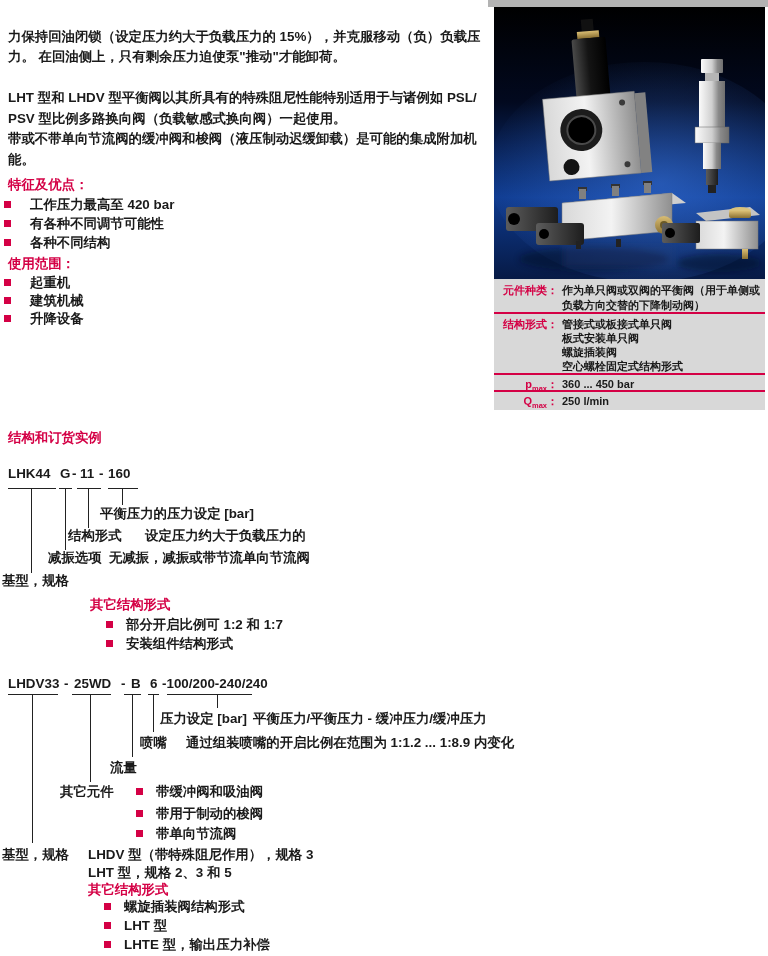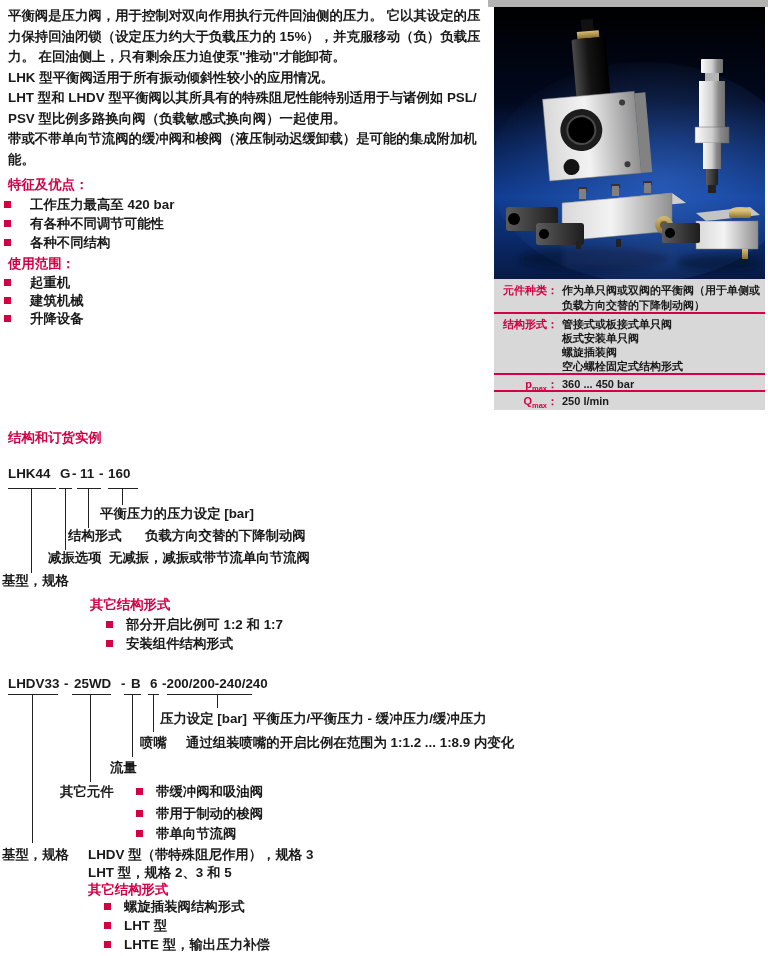--- a/index.html
+++ b/index.html
@@ -17,24 +17,22 @@
   .tlbl{color:var(--accent);font-weight:700;text-align:right;}
   sub{font-size:7.5px;}
   .strip{position:absolute;background:#b3b3b3;}
   svg{position:absolute;display:block;}
 </style>
 </head>
 <body>
 
 <div class="page">
 
-  <div class="t" style="left:8px;top:8px">平衡阀是压力阀，用于控制对双向作用执行元件回油侧的压力。 它以其设定的压</div>
   <div class="t" style="left:8px;top:29px">力保持回油闭锁（设定压力约大于负载压力的 15%），并克服移动（负）负载压</div>
   <div class="t" style="left:8px;top:49px">力。 在回油侧上，只有剩余压力迫使泵"推动"才能卸荷。</div>
-  <div class="t" style="left:8px;top:70px">LHK 型平衡阀适用于所有振动倾斜性较小的应用情况。</div>
   <div class="t" style="left:8px;top:90px">LHT 型和 LHDV 型平衡阀以其所具有的特殊阻尼性能特别适用于与诸例如 PSL/</div>
   <div class="t" style="left:8px;top:111px">PSV 型比例多路换向阀（负载敏感式换向阀）一起使用。</div>
   <div class="t" style="left:8px;top:131px">带或不带单向节流阀的缓冲阀和梭阀（液压制动迟缓卸载）是可能的集成附加机</div>
   <div class="t" style="left:8px;top:152px">能。</div>
 
   <div class="t rd" style="left:8px;top:177px">特征及优点：</div>
   <span class="sq" style="left:4px;top:201px"></span>
   <div class="t" style="left:30px;top:197px">工作压力最高至 420 bar</div>
   <span class="sq" style="left:4px;top:220px"></span>
   <div class="t" style="left:30px;top:216px">有各种不同调节可能性</div>
@@ -183,37 +181,37 @@
   <div class="hl" style="left:77px;top:488px;width:24px"></div>
   <div class="hl" style="left:108px;top:488px;width:30px"></div>
 
   <div class="vl" style="left:31px;top:488px;height:85px"></div>
   <div class="vl" style="left:65px;top:488px;height:62px"></div>
   <div class="vl" style="left:88px;top:488px;height:40px"></div>
   <div class="vl" style="left:122px;top:488px;height:17px"></div>
 
   <div class="t" style="left:100px;top:506px">平衡压力的压力设定 [bar]</div>
   <div class="t" style="left:68px;top:528px">结构形式</div>
-  <div class="t" style="left:145px;top:528px">负载方向交替的下降制动阀</div>
+  <div class="t" style="left:145px;top:528px">设定压力约大于负载压力的</div>
   <div class="t" style="left:48px;top:550px">减振选项</div>
   <div class="t" style="left:109px;top:550px">无减振，减振或带节流单向节流阀</div>
   <div class="t" style="left:2px;top:573px">基型，规格</div>
   <div class="t rd" style="left:90px;top:597px">其它结构形式</div>
   <span class="sq" style="left:106px;top:621px"></span>
   <div class="t" style="left:126px;top:617px">部分开启比例可 1:2 和 1:7</div>
   <span class="sq" style="left:106px;top:640px"></span>
   <div class="t" style="left:126px;top:636px">安装组件结构形式</div>
 
   <div class="t" style="left:8px;top:676px">LHDV33</div>
   <div class="t" style="left:64px;top:676px">-</div>
   <div class="t" style="left:74px;top:676px">25WD</div>
   <div class="t" style="left:121px;top:676px">-</div>
   <div class="t" style="left:131px;top:676px">B</div>
   <div class="t" style="left:150px;top:676px">6</div>
-  <div class="t" style="left:162px;top:676px">-200/200-240/240</div>
+  <div class="t" style="left:162px;top:676px">-100/200-240/240</div>
 
   <div class="hl" style="left:8px;top:694px;width:50px"></div>
   <div class="hl" style="left:72px;top:694px;width:39px"></div>
   <div class="hl" style="left:124px;top:694px;width:17px"></div>
   <div class="hl" style="left:148px;top:694px;width:11px"></div>
   <div class="hl" style="left:167px;top:694px;width:85px"></div>
 
   <div class="vl" style="left:32px;top:694px;height:149px"></div>
   <div class="vl" style="left:90px;top:694px;height:88px"></div>
   <div class="vl" style="left:132px;top:694px;height:63px"></div>

